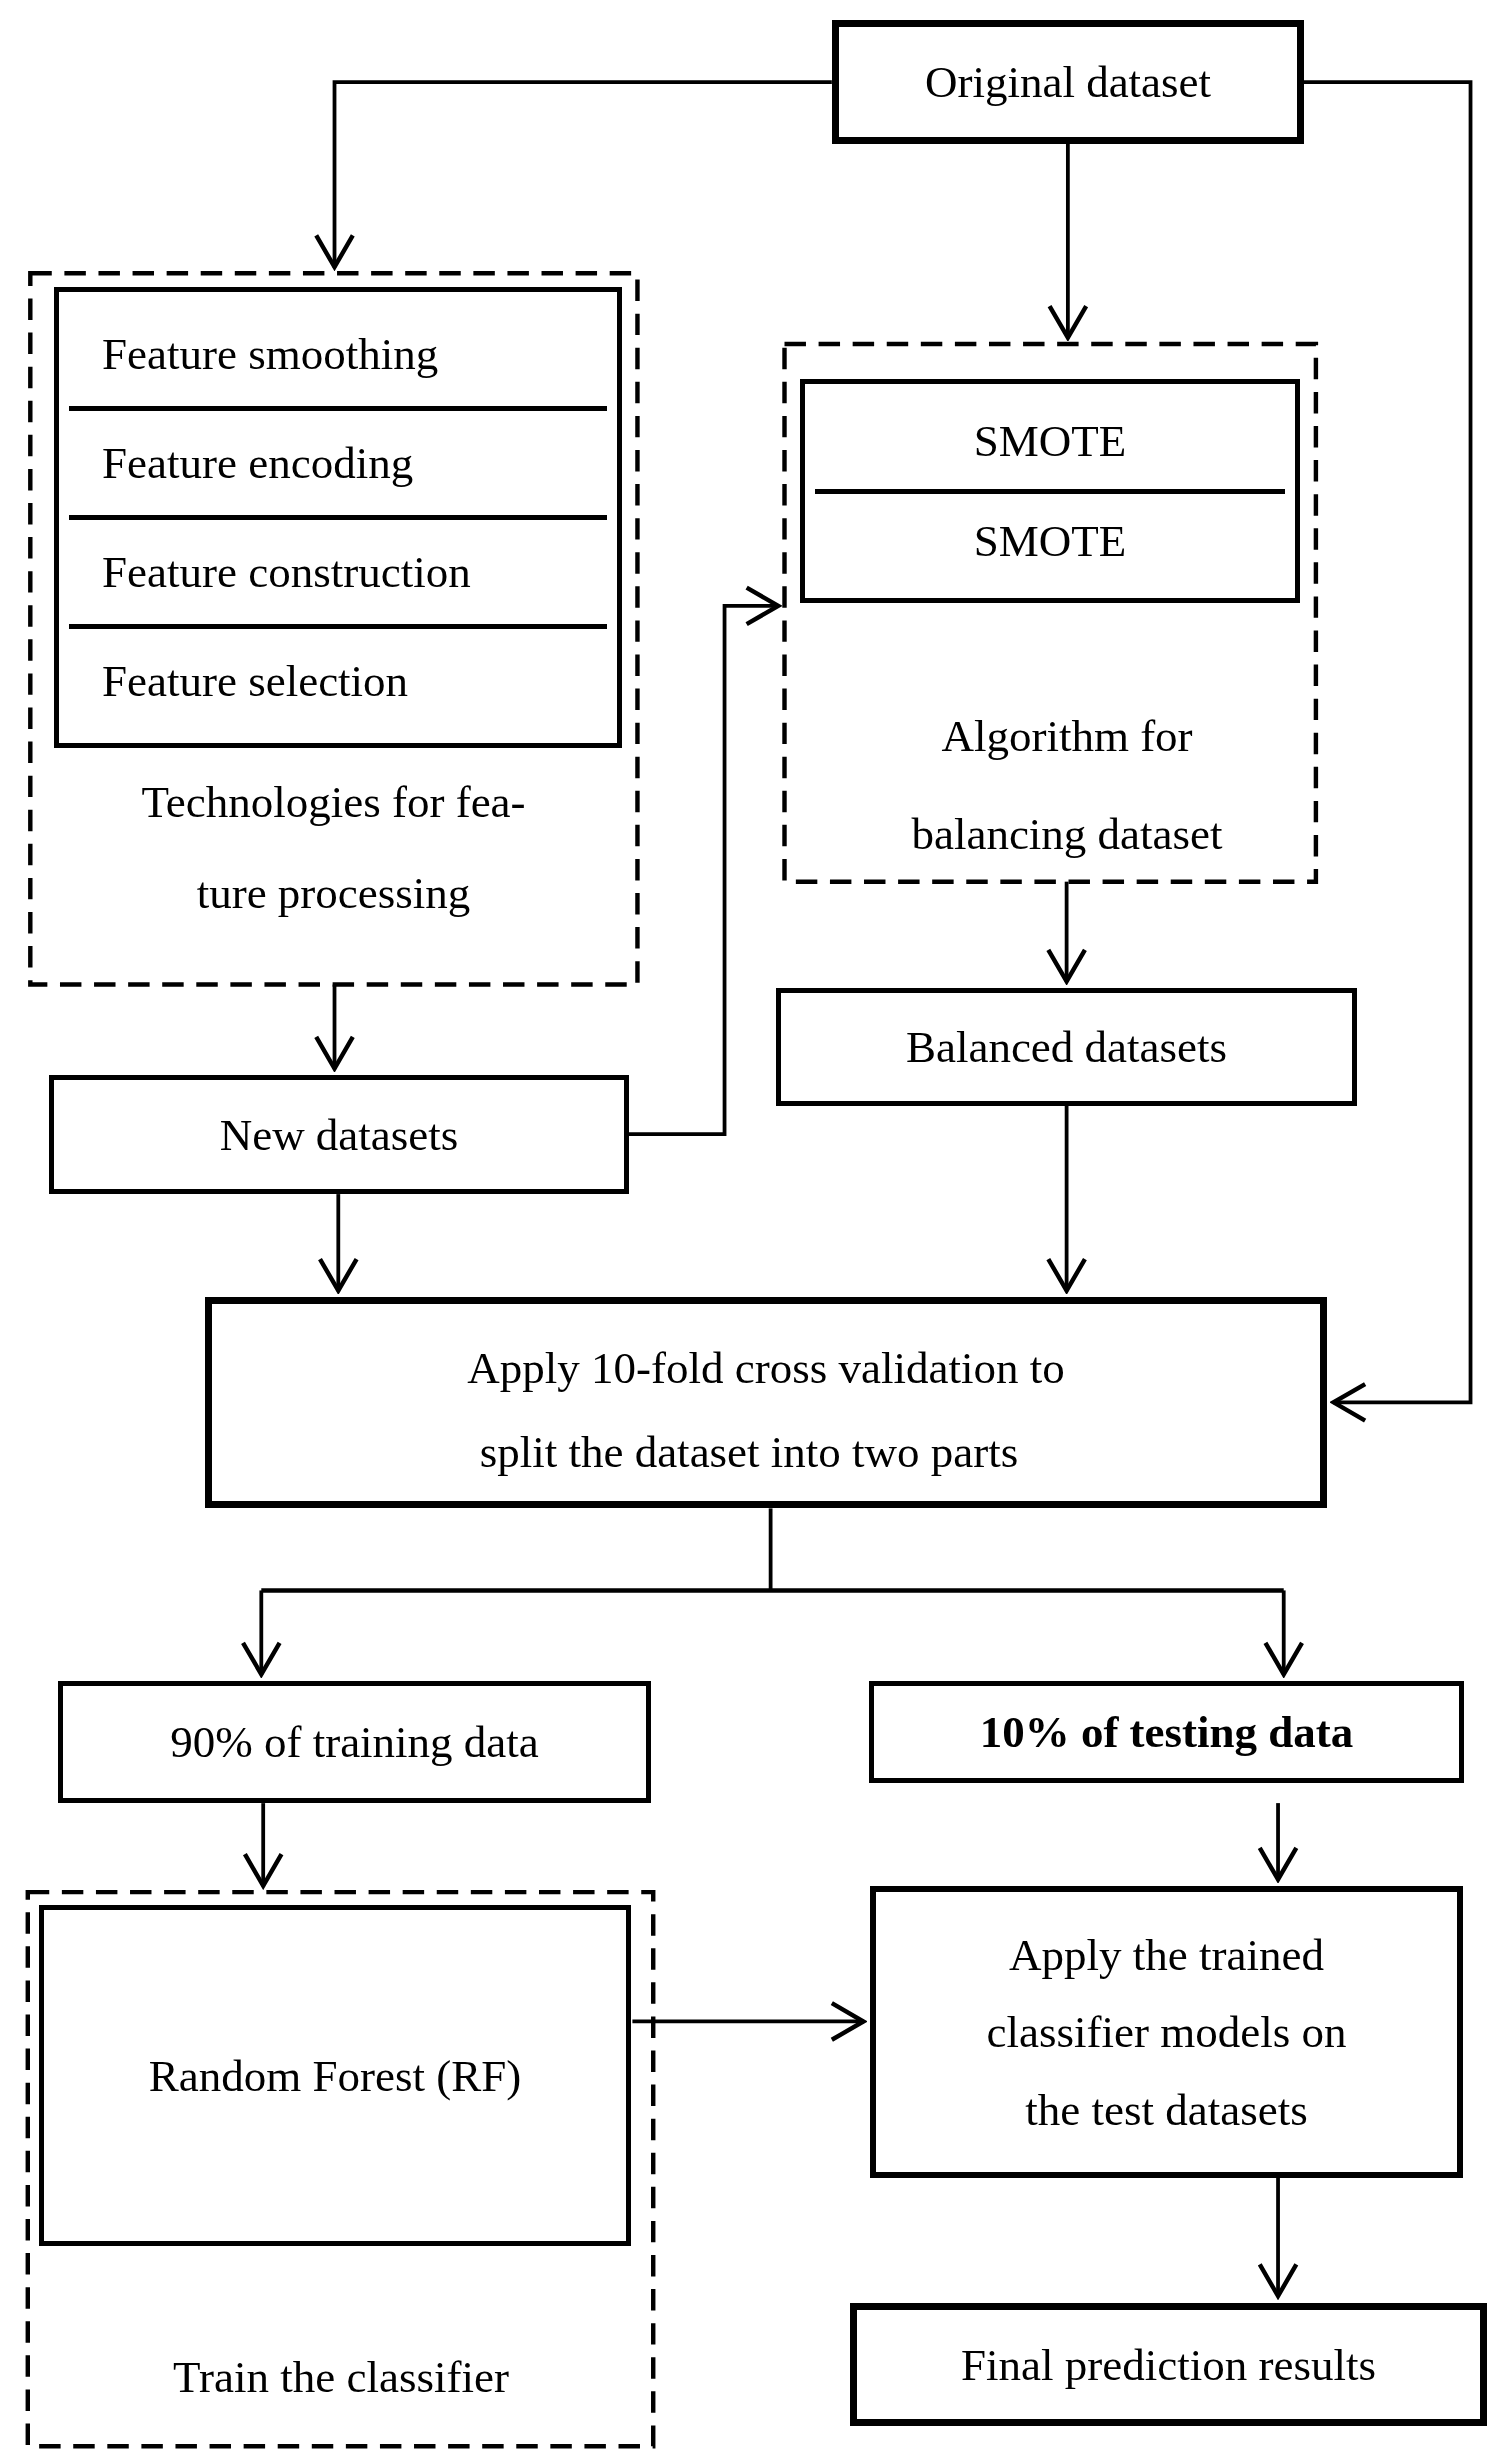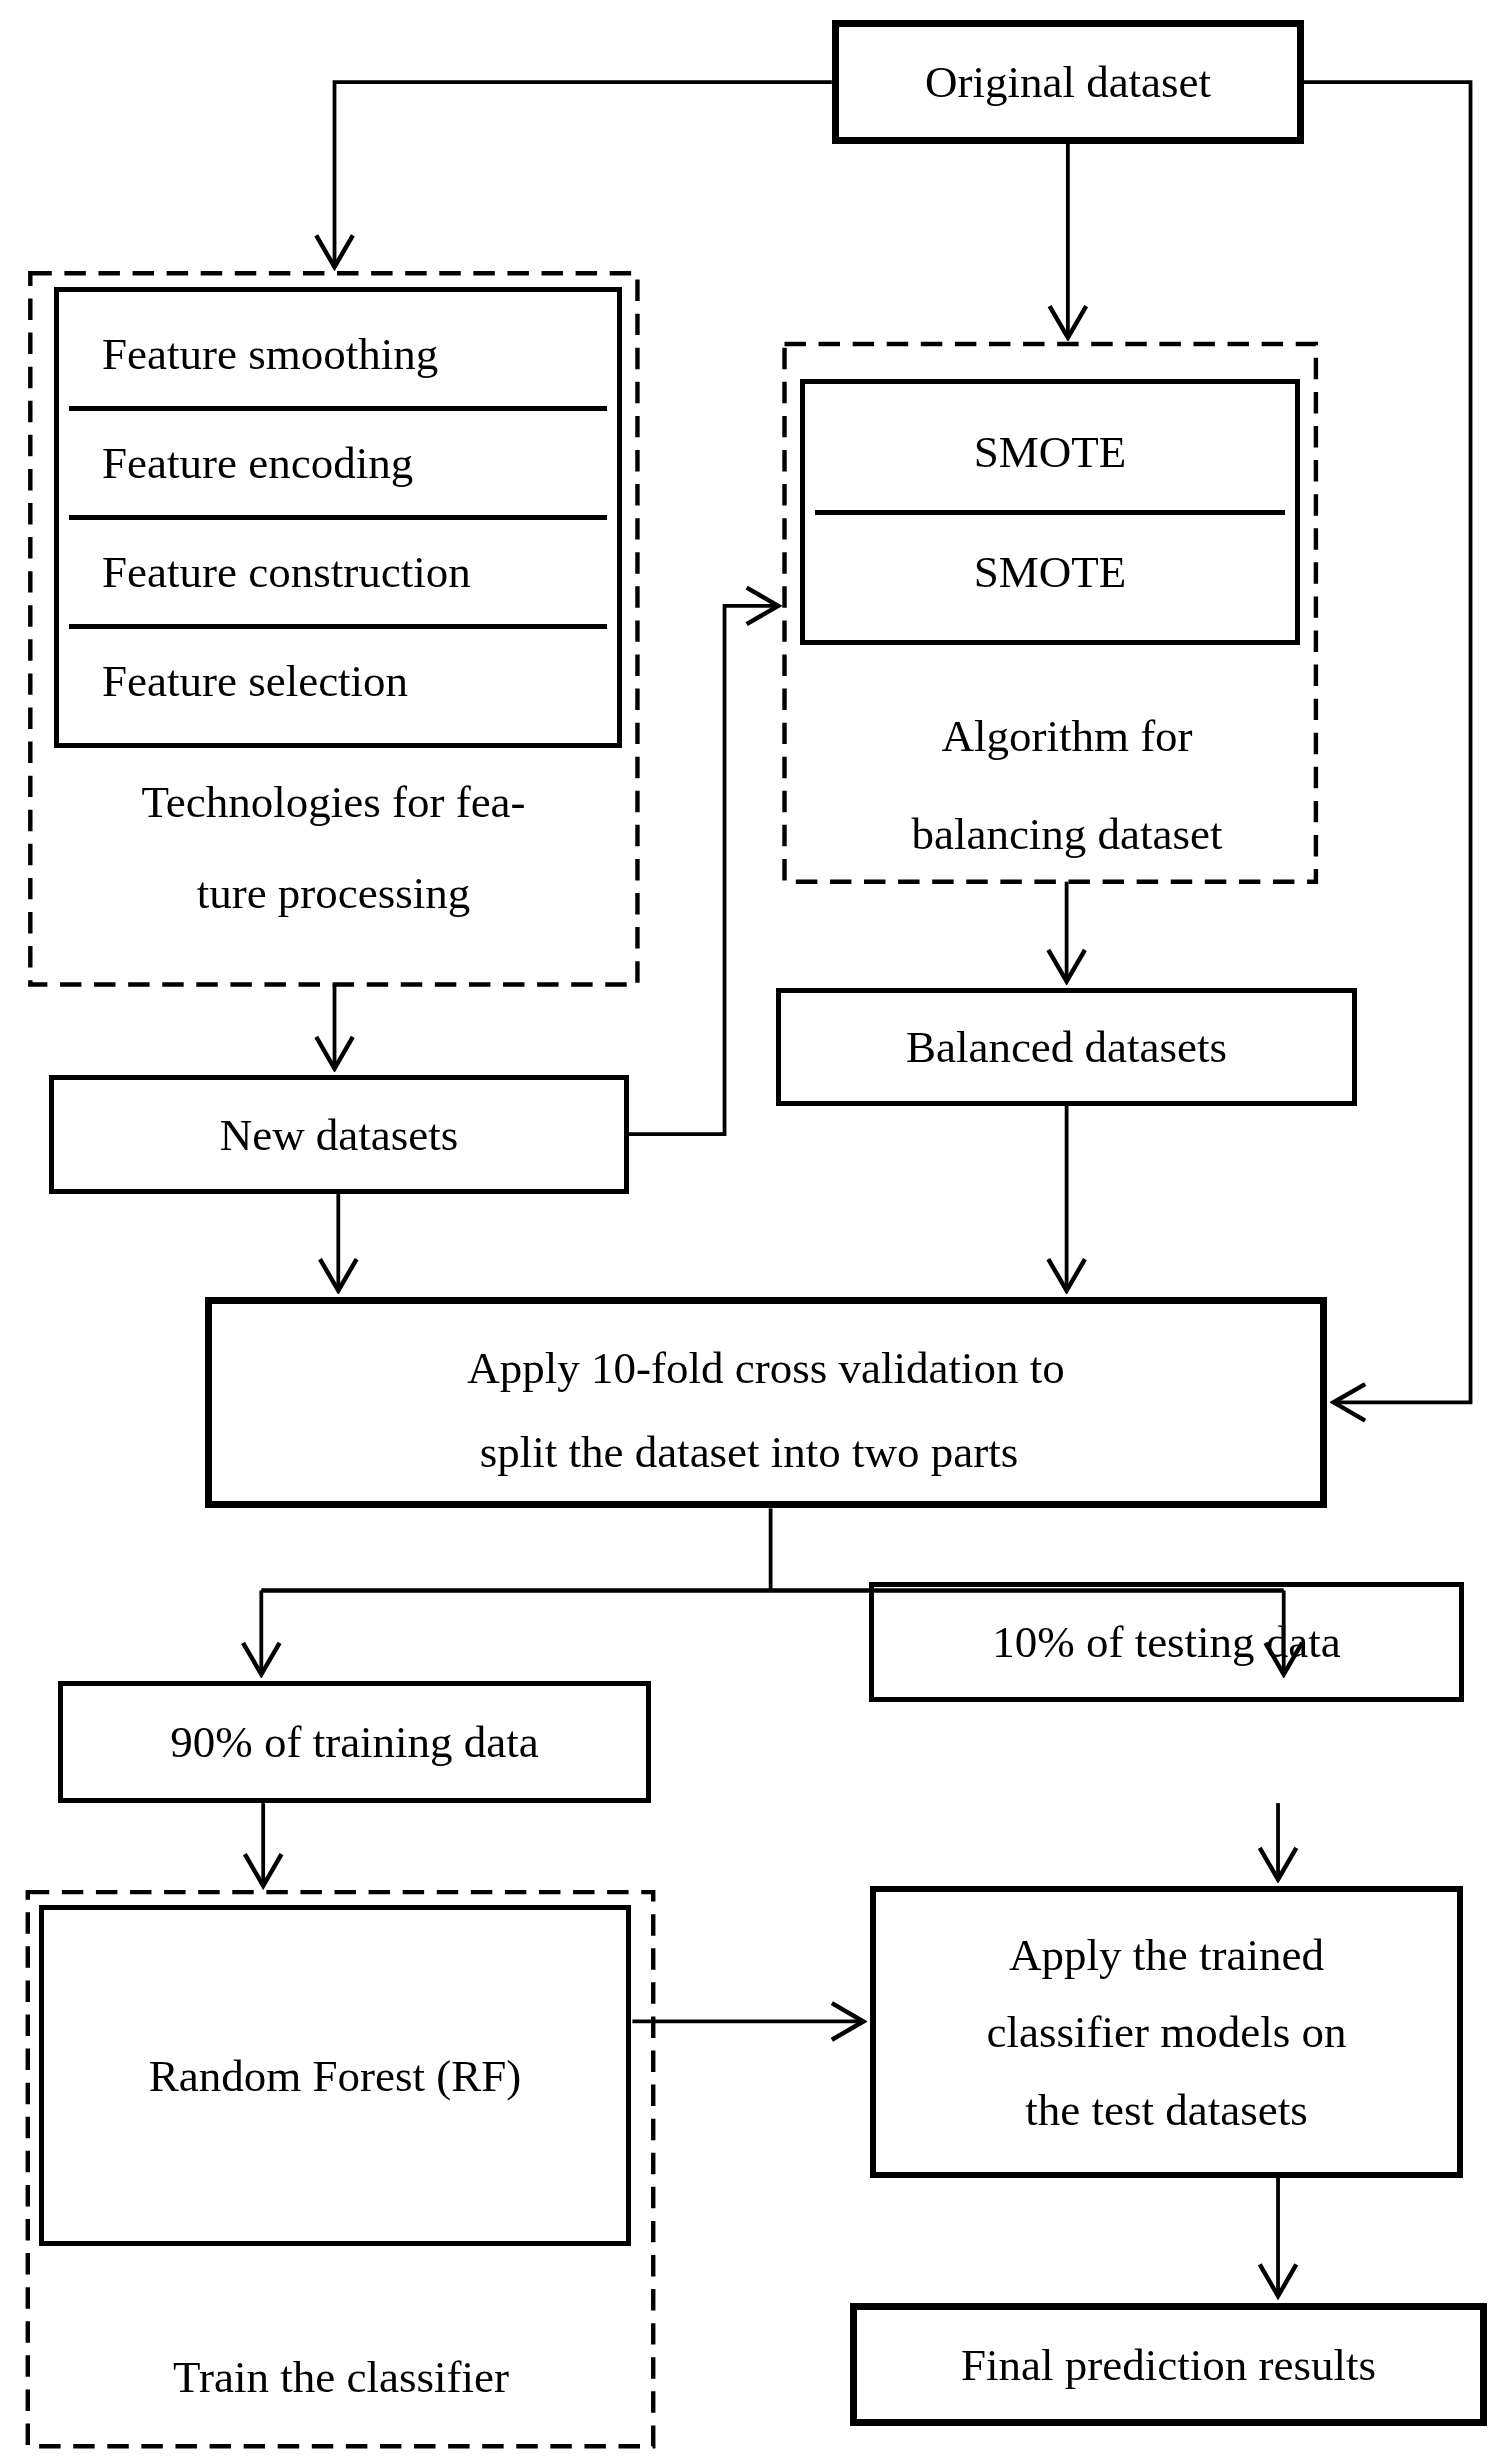--- a/index.html
+++ b/index.html
@@ -63,21 +63,21 @@
 
   <div class="box stack" style="left:54px; top:287px; width:568px; height:461px;">
     <div class="cell">Feature smoothing</div>
     <div class="cell">Feature encoding</div>
     <div class="cell">Feature construction</div>
     <div class="cell">Feature selection</div>
   </div>
   <div class="tline" style="left:30px; top:770px; width:607px;">Technologies for fea-</div>
   <div class="tline" style="left:30px; top:861px; width:607px;">ture processing</div>
 
-  <div class="box stack" style="left:800px; top:379px; width:500px; height:266px;">
+  <div class="box stack" style="left:800px; top:379px; width:500px; height:224px;">
     <div class="cell centered">SMOTE</div>
     <div class="cell centered">SMOTE</div>
   </div>
   <div class="tline" style="left:802px; top:704px; width:530px;">Algorithm for</div>
   <div class="tline" style="left:802px; top:802px; width:530px;">balancing dataset</div>
 
   <div class="box" style="left:776px; top:988px; width:581px; height:118px;justify-content:center;">
     <span>Balanced datasets</span>
   </div>
 
@@ -86,21 +86,21 @@
   </div>
 
   <div class="box" style="left:205px; top:1297px; width:1122px; height:211px; border-width:7px;"></div>
   <div class="tline" style="left:205px; top:1336px; width:1122px;">Apply 10-fold cross validation to</div>
   <div class="tline" style="left:188px; top:1420px; width:1122px;">split the dataset into two parts</div>
 
   <div class="box" style="left:58px; top:1681px; width:593px; height:122px;">
     <span>90% of training data</span>
   </div>
 
-  <div class="box" style="left:869px; top:1582px; width:595px; height:120px;">
+  <div class="box" style="left:869px; top:1681px; width:595px; height:102px;font-weight:bold;">
     <span>10% of testing data</span>
   </div>
 
   <div class="box stack" style="left:39px; top:1905px; width:592px; height:341px;">
     <div class="cell centered" style="flex:0 0 108px;">Random Forest (RF)</div>
   </div>
   <div class="tline" style="left:28px; top:2345px; width:626px;">Train the classifier</div>
 
   <div class="box" style="left:870px; top:1886px; width:593px; height:292px; border-width:6.3px;"></div>
   <div class="tline" style="left:870px; top:1923px; width:593px;">Apply the trained</div>

